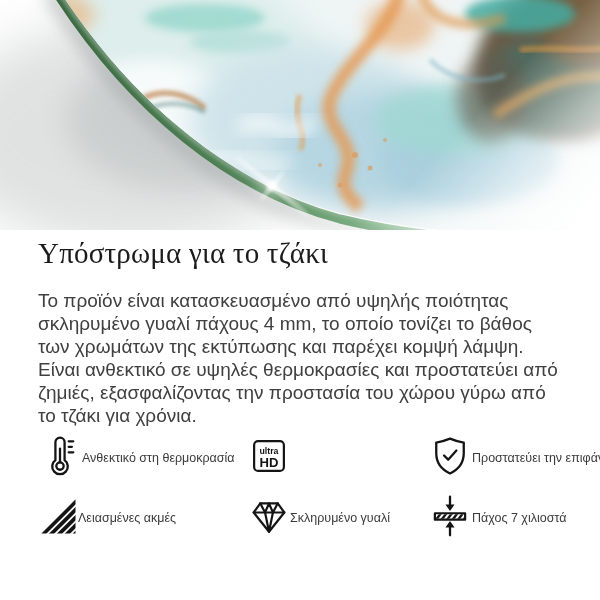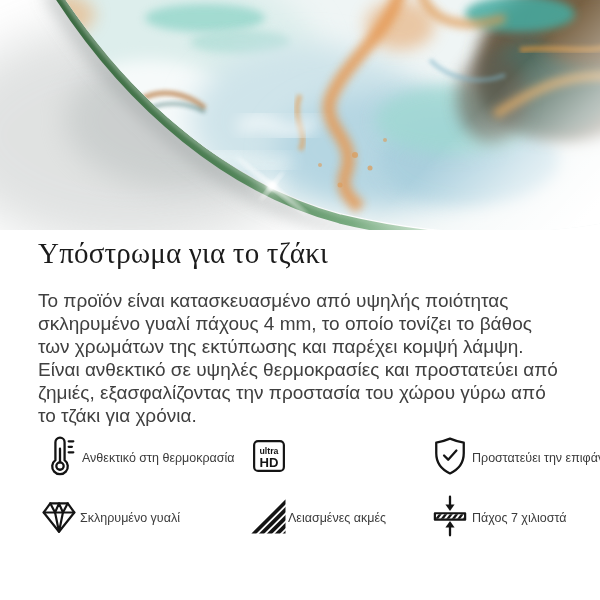--- a/index.html
+++ b/index.html
@@ -199,32 +199,20 @@
       </div>
 
       <div class="feature">
         <div class="icon-box">
           <svg class="ficon" width="44" height="44" viewBox="0 0 48 48">
             <path d="M24,5 C28.5,6.8 33.5,8.6 39,9.5 L39,21 C39,31.5 33,38.8 24,43 C15,38.8 9,31.5 9,21 L9,9.5 C14.5,8.6 19.5,6.8 24,5 Z"></path>
             <path d="M17.5,23.5 l4.5,4.5 l9,-10"></path>
           </svg>
         </div>
         <div class="label">Προστατεύει την επιφάνεια</div>
-      </div>
-
-      <div class="feature">
-        <div class="icon-box">
-          <svg class="ficon" width="42" height="42" viewBox="0 0 48 48" stroke-width="2.2">
-            <path d="M14,9.5 L34,9.5 L41.5,20 L24,42 L6.5,20 Z"></path>
-            <path d="M6.5,20 L41.5,20"></path>
-            <path d="M14,9.5 L19.5,20 L24,9.5 L28.5,20 L34,9.5"></path>
-            <path d="M19.5,20 L24,42 L28.5,20"></path>
-          </svg>
-        </div>
-        <div class="label">Σκληρυμένο γυαλί</div>
       </div>
 
       <div class="feature">
         <div class="icon-box">
           <svg class="ficon" width="40" height="40" viewBox="0 0 48 48">
             <defs>
                 <clipPath id="triClip">
                   <path d="M4,45 L45,4 L45,45 Z"></path>
                 </clipPath>
               </defs>
@@ -232,20 +220,32 @@
               <line x1="-8" y1="60" x2="60" y2="-8"></line>
               <line x1="1.5" y1="60" x2="60" y2="1.5"></line>
               <line x1="11" y1="60" x2="60" y2="11"></line>
               <line x1="20.5" y1="60" x2="60" y2="20.5"></line>
               <line x1="30" y1="60" x2="60" y2="30"></line>
               <line x1="39.5" y1="60" x2="60" y2="39.5"></line>
             </g>
           </svg>
         </div>
         <div class="label">Λειασμένες ακμές</div>
+      </div>
+
+      <div class="feature">
+        <div class="icon-box">
+          <svg class="ficon" width="42" height="42" viewBox="0 0 48 48" stroke-width="2.2">
+            <path d="M14,9.5 L34,9.5 L41.5,20 L24,42 L6.5,20 Z"></path>
+            <path d="M6.5,20 L41.5,20"></path>
+            <path d="M14,9.5 L19.5,20 L24,9.5 L28.5,20 L34,9.5"></path>
+            <path d="M19.5,20 L24,42 L28.5,20"></path>
+          </svg>
+        </div>
+        <div class="label">Σκληρυμένο γυαλί</div>
       </div>
 
       <div class="feature">
         <div class="icon-box">
           <svg class="ficon" width="44" height="44" viewBox="0 0 48 48">
             <line x1="24" y1="3" x2="24" y2="12"></line>
             <path class="fill" d="M24,18.5 L19,11.5 L29,11.5 Z"></path>
             <rect x="7.5" y="21" width="33" height="7" stroke-width="2.4"></rect>
             <defs>
                 <clipPath id="barClip">

